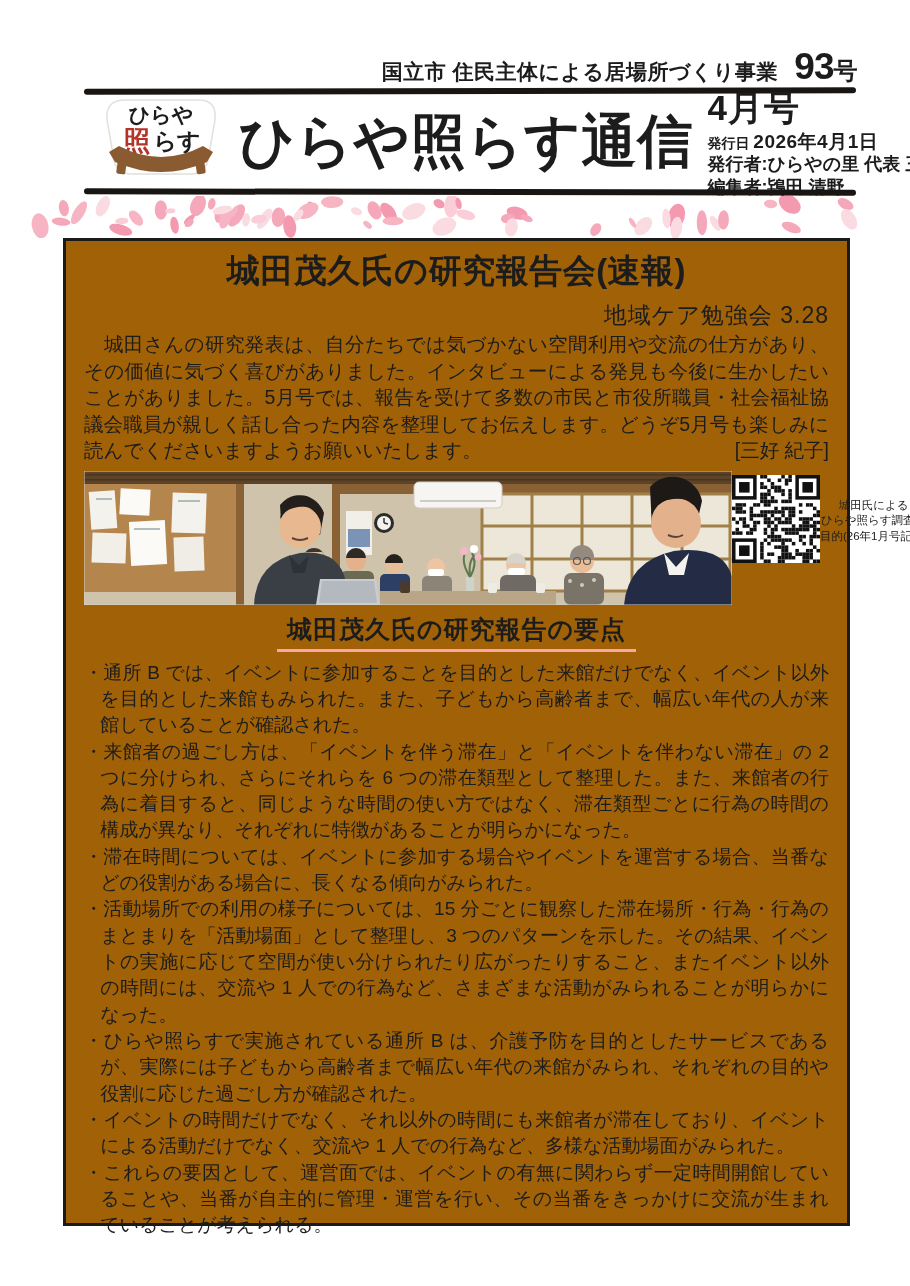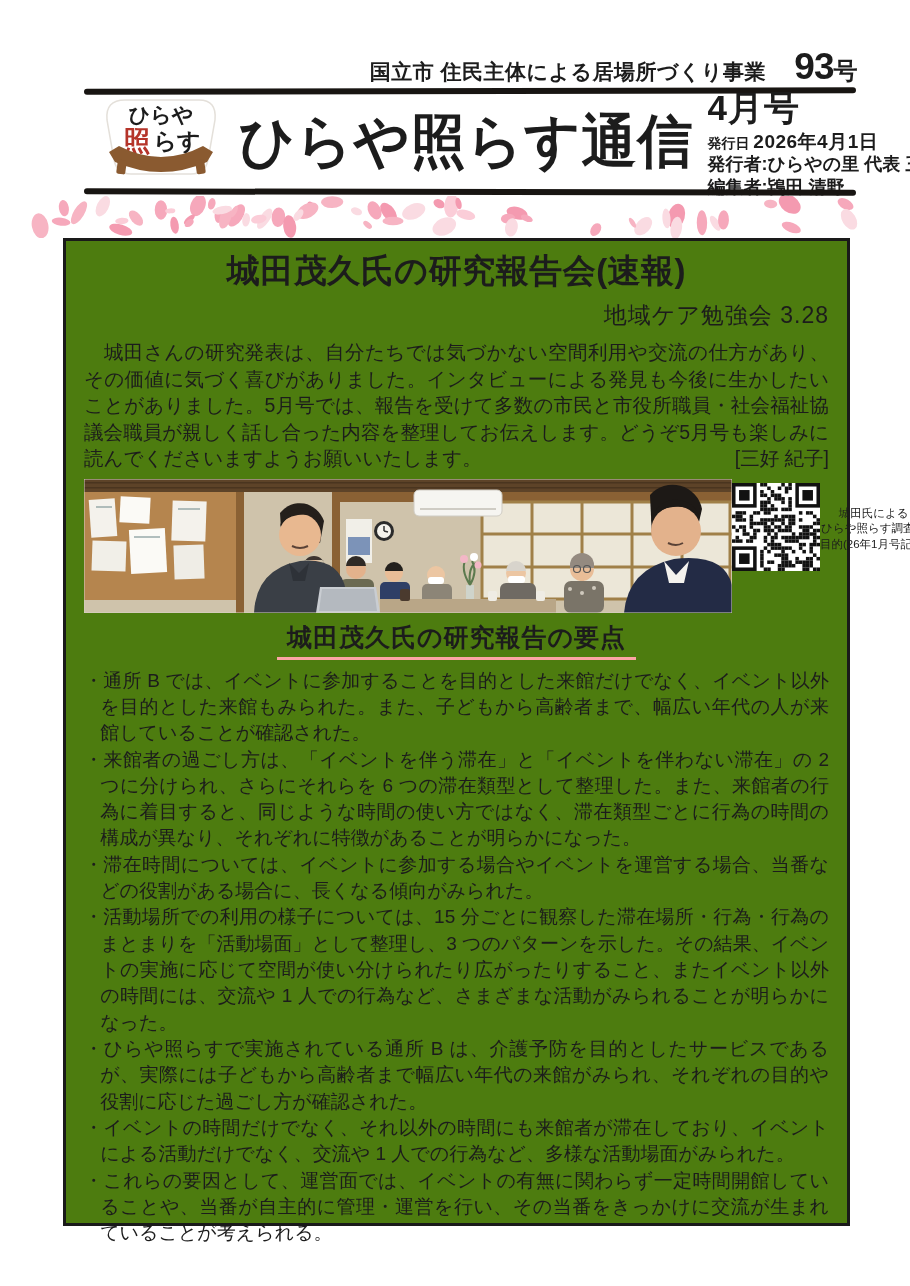--- a/index.html
+++ b/index.html
@@ -2,21 +2,21 @@
 <html lang="ja"><head>
 <meta charset="utf-8">
 <style>
   * { margin:0; padding:0; box-sizing:border-box; }
   html,body { width:910px; height:1286px; background:#ffffff; overflow:hidden;
     font-family:"Liberation Sans","DejaVu Sans",sans-serif; color:#1c1c1c; }
 
   
   .program-line { position:absolute; top:46px; right:52px; font-size:21px; font-weight:600;
     letter-spacing:0.5px; white-space:nowrap; }
-  .program-line .issue-no { font-size:37px; font-weight:800; margin-left:22px; letter-spacing:-1px; }
+  .program-line .issue-no { font-size:37px; font-weight:800; margin-left:10px; letter-spacing:-1px; }
   .program-line .issue-suffix { font-size:24px; font-weight:800; }
 
   .rule { position:absolute; left:84px; width:772px; height:6px; background:#181512;
     border-radius:4px; }
   .rule-1 { top:88px; transform:rotate(-0.12deg); }
   .rule-2 { top:189px; transform:rotate(0.1deg); }
 
   .masthead { position:absolute; top:96px; left:95px; width:765px; height:92px;
     display:flex; align-items:center; }
   .logo-wrap { width:132px; height:96px; flex:0 0 auto; }
@@ -25,25 +25,25 @@
   .issue-info { margin-left:14px; line-height:1.25; white-space:nowrap; }
   .issue-month { font-size:35px; font-weight:800; letter-spacing:1px; }
   .issue-info .row { font-size:18px; font-weight:700; }
   .issue-info .row.date { font-size:14px; }
   .issue-info .date-val { font-size:19px; font-weight:800; letter-spacing:0.5px; }
 
   #petal-band { position:absolute; top:196px; left:0; width:910px; height:42px; }
 
   
   .main-box { position:absolute; top:238px; left:63px; width:787px; height:988px;
-    border:3px solid #1a1a1a; background:#4d7c0f; padding:8px 18px 0 18px; }
+    border:3px solid #1a1a1a; background:#a16207; padding:8px 18px 0 18px; }
   .article-title { text-align:center; font-size:33px; font-weight:800; letter-spacing:0.5px; }
   .article-subtitle { text-align:right; font-size:23px; font-weight:500; margin-top:6px;
     letter-spacing:1px; }
-  .intro { margin-top:8px; font-size:19.5px; line-height:1.36; text-align:justify; }
+  .intro { font-size:19.5px; line-height:1.36; text-align:justify; }
   .intro .signature { float:right; }
 
   .media-row { margin-top:7px; display:flex; align-items:flex-start; }
   .photo { width:648px; height:134px; flex:0 0 auto; }
   .qr-col { flex:1; display:flex; flex-direction:row; align-items:center; padding-top:4px; }
   .qr-box { width:88px; height:88px; }
   .qr-caption { margin-top:5px; font-size:11.5px; line-height:1.35; text-align:center;
     white-space:nowrap; }
 
   .section-heading-wrap { text-align:center; margin-top:8px; }

